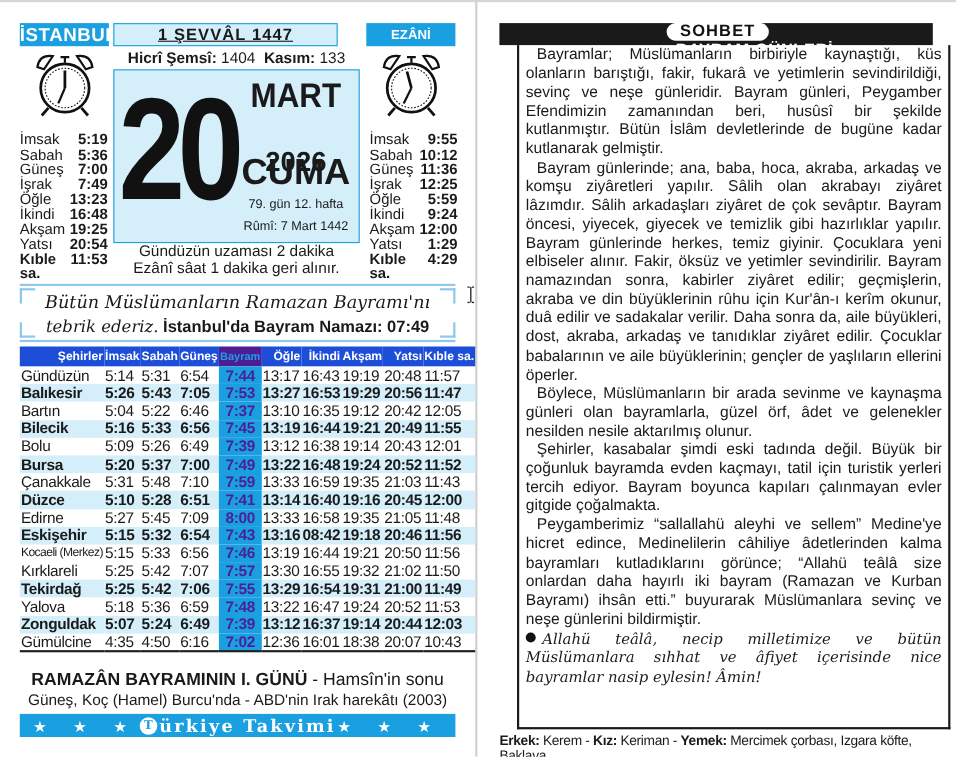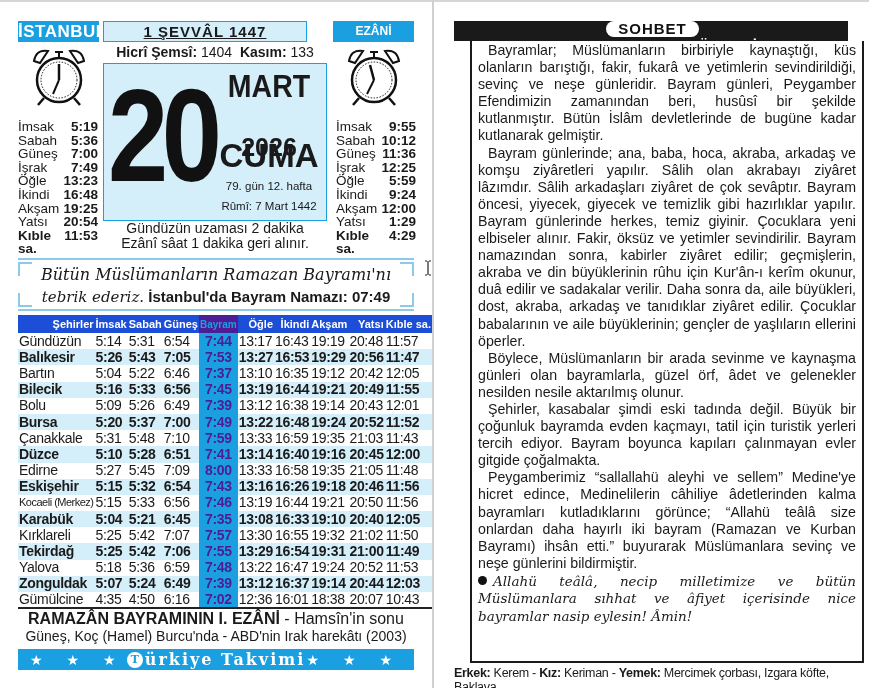--- a/index.html
+++ b/index.html
@@ -352,49 +352,37 @@
           <td>21:05</td>
           <td>11:48</td>
         </tr>
         <tr class="alt bold">
           <td class="city">Eskişehir</td>
           <td>5:15</td>
           <td>5:32</td>
           <td>6:54</td>
           <td class="bay">7:43</td>
           <td>13:16</td>
-          <td>16:26</td>
+          <td>08:42</td>
           <td>19:18</td>
           <td>20:46</td>
           <td>11:56</td>
         </tr>
         <tr class="">
           <td class="city small">Kocaeli (Merkez)</td>
           <td>5:15</td>
           <td>5:33</td>
           <td>6:56</td>
           <td class="bay">7:46</td>
           <td>13:19</td>
           <td>16:44</td>
           <td>19:21</td>
           <td>20:50</td>
           <td>11:56</td>
         </tr>
-        <tr class="alt bold">
-          <td class="city">Karabük</td>
-          <td>5:04</td>
-          <td>5:21</td>
-          <td>6:45</td>
-          <td class="bay">7:35</td>
-          <td>13:08</td>
-          <td>16:33</td>
-          <td>19:10</td>
-          <td>20:40</td>
-          <td>12:05</td>
-        </tr>
         <tr class="">
           <td class="city">Kırklareli</td>
           <td>5:25</td>
           <td>5:42</td>
           <td>7:07</td>
           <td class="bay">7:57</td>
           <td>13:30</td>
           <td>16:55</td>
           <td>19:32</td>
           <td>21:02</td>
@@ -445,21 +433,21 @@
           <td>12:36</td>
           <td>16:01</td>
           <td>18:38</td>
           <td>20:07</td>
           <td>10:43</td>
         </tr>
       </tbody>
   </table>
 
   <div class="event">
-    <div class="l1"><b>RAMAZÂN BAYRAMININ I. EZÂNİ</b><span> - Hamsîn'in sonu</span></div>
+    <div class="l1"><b>RAMAZÂN BAYRAMININ I. GÜNÜ</b><span> - Hamsîn'in sonu</span></div>
     <div class="l2">Güneş, Koç (Hamel) Burcu'nda - ABD'nin Irak harekâtı (2003)</div>
   </div>
 
   <div class="brand">
     <span class="stars">★ ★ ★</span>
     <span class="bname">
         <span class="logo-circ">T</span>
         <span>ürkiye Takvimi</span>
       </span>
     <span class="stars">★ ★ ★</span>

